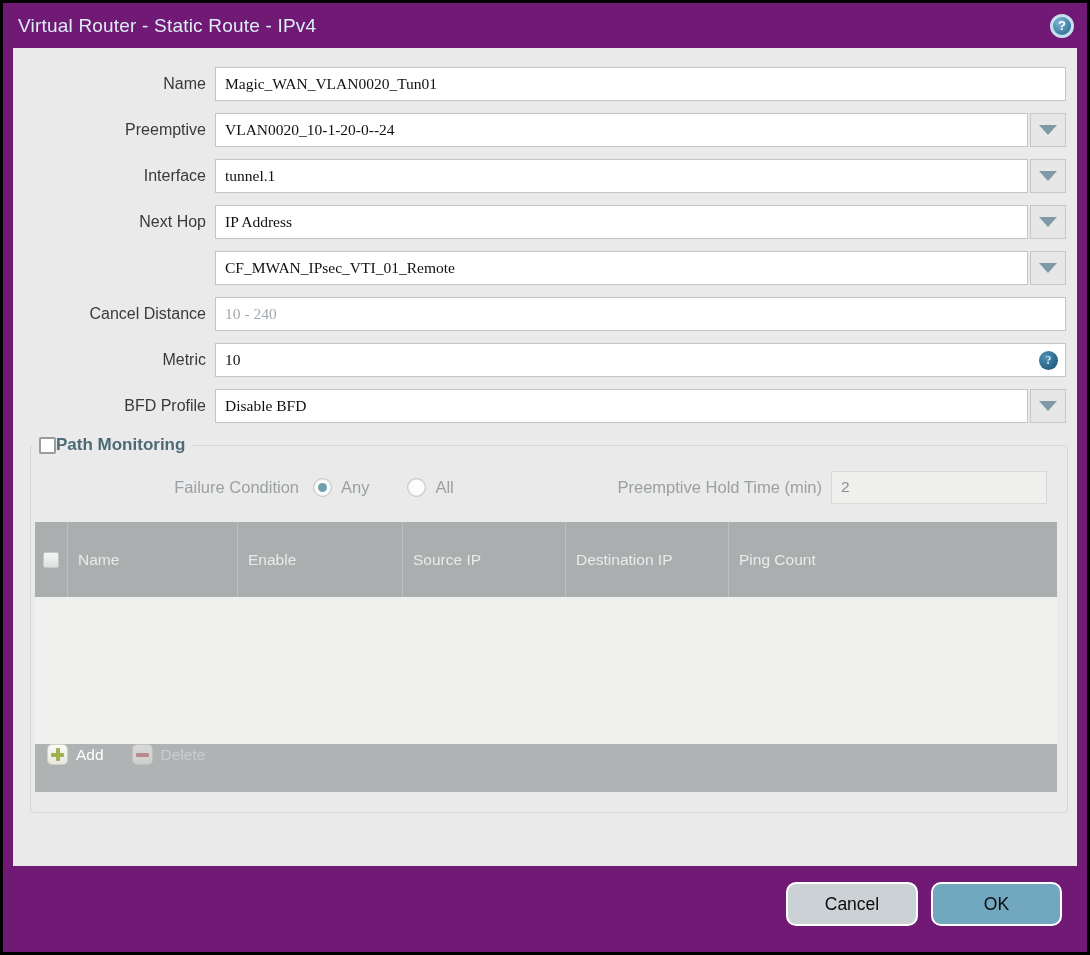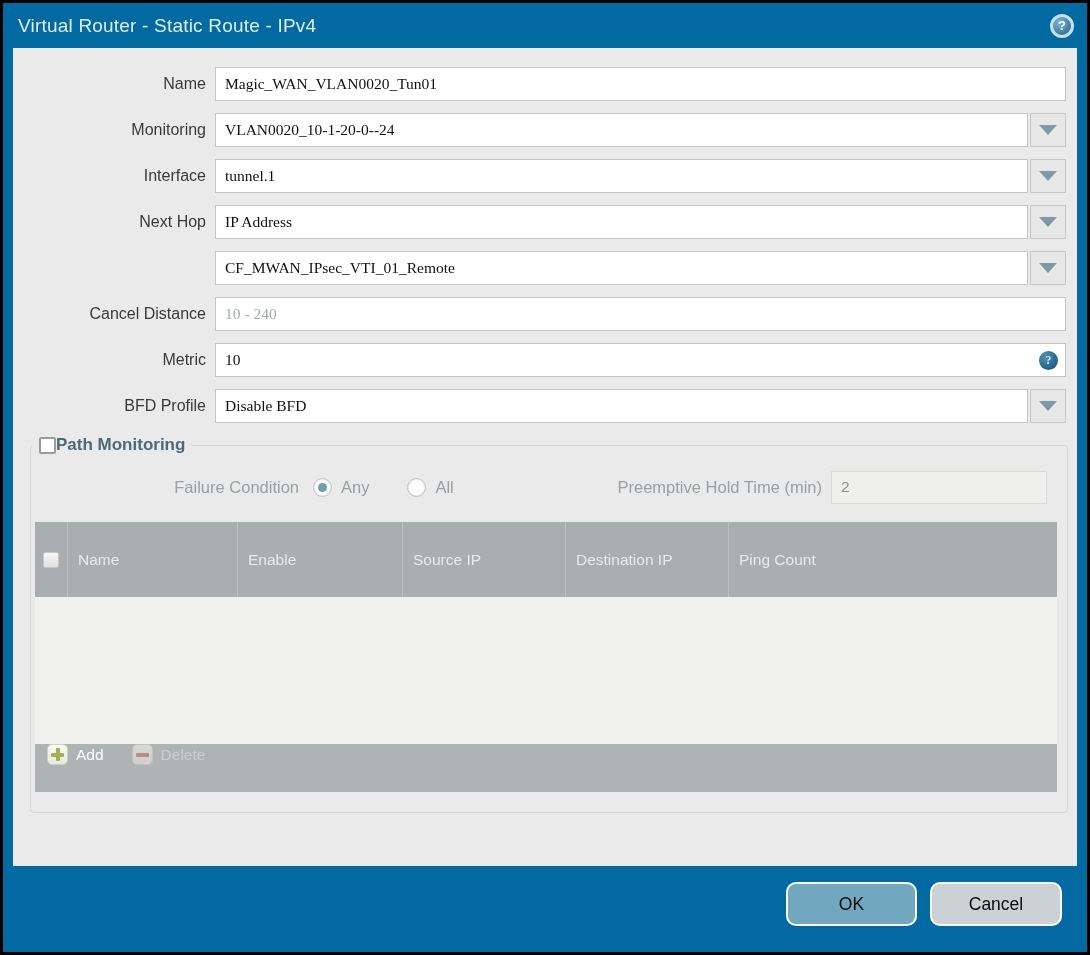--- a/index.html
+++ b/index.html
@@ -1,18 +1,18 @@
 <!DOCTYPE html>
 <html><head>
 <meta charset="utf-8">
 <style>
   * { margin:0; padding:0; box-sizing:border-box; }
   html,body { width:1090px; height:955px; }
   body { background:#000; position:relative; font-family:"Liberation Sans", sans-serif; overflow:hidden; }
-  .dialog { position:absolute; left:3px; top:3px; width:1084px; height:949px; background:#0369a1; }
+  .dialog { position:absolute; left:3px; top:3px; width:1084px; height:949px; background:#701a75; }
 
   
   .titlebar { height:45px; display:flex; align-items:center; padding:0 13px 0 15px; }
   .title { color:#ddeef5; font-size:19px; letter-spacing:.2px; }
   .help-btn { margin-left:auto; width:24px; height:24px; border-radius:50%;
     background:radial-gradient(circle at 35% 30%, #7cb6d6, #1e6089);
     border:3px solid #c6dfec; color:#fff; font-weight:bold; font-size:13px;
     display:flex; align-items:center; justify-content:center; cursor:pointer; }
 
   
@@ -86,21 +86,21 @@
   <div class="panel">
 
     <div class="row">
       <span class="lbl">Name</span>
       <span class="fieldwrap">
         <input class="text" type="text" value="Magic_WAN_VLAN0020_Tun01" style="">
       </span>
     </div>
 
     <div class="row">
-      <span class="lbl">Monitoring</span>
+      <span class="lbl">Preemptive</span>
       <span class="fieldwrap">
         <input class="text" type="text" value="VLAN0020_10-1-20-0--24" style="">
         <span class="ddbtn">
             <span class="dd-arrow"></span>
           </span>
       </span>
     </div>
 
     <div class="row">
       <span class="lbl">Interface</span>
@@ -196,17 +196,17 @@
           <span class="tool-btn disabled">
             <span class="tool-icn icn-minus"></span>
             <span class="tool-lbl">Delete</span>
           </span>
         </div>
       </div>
     </fieldset>
   </div>
 
   <div class="dlg-footer">
+    <button class="btn btn-cancel">Cancel</button>
     <button class="btn btn-ok">OK</button>
-    <button class="btn btn-cancel">Cancel</button>
   </div>
 
 </div>
 
 </body></html>

